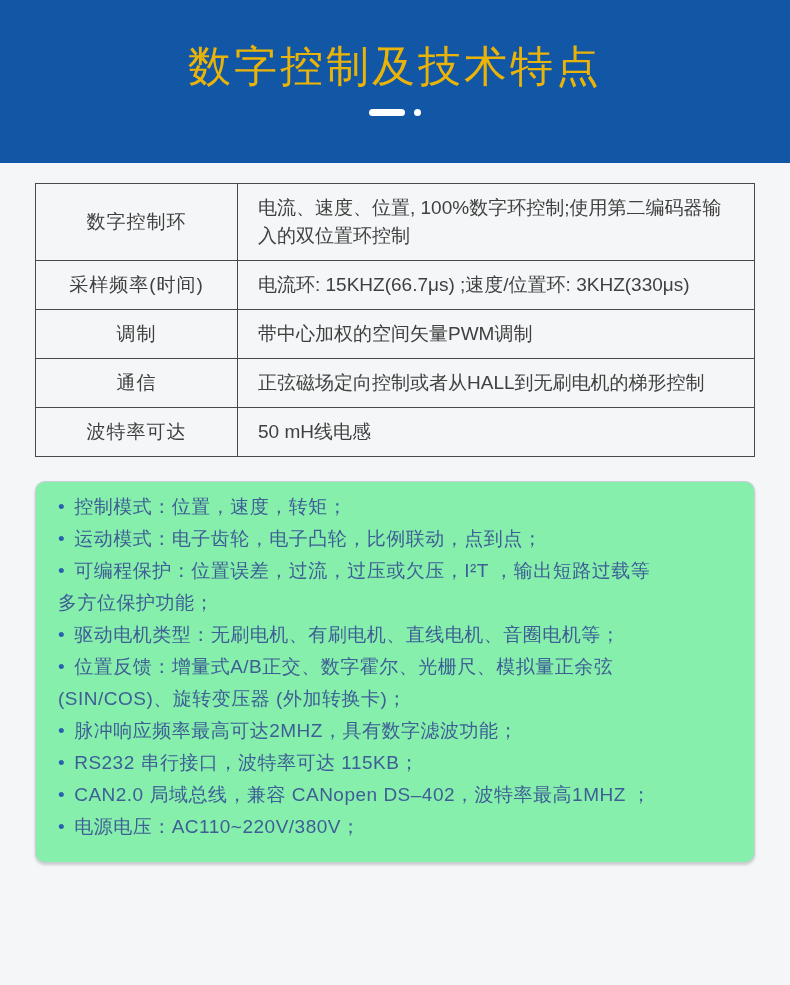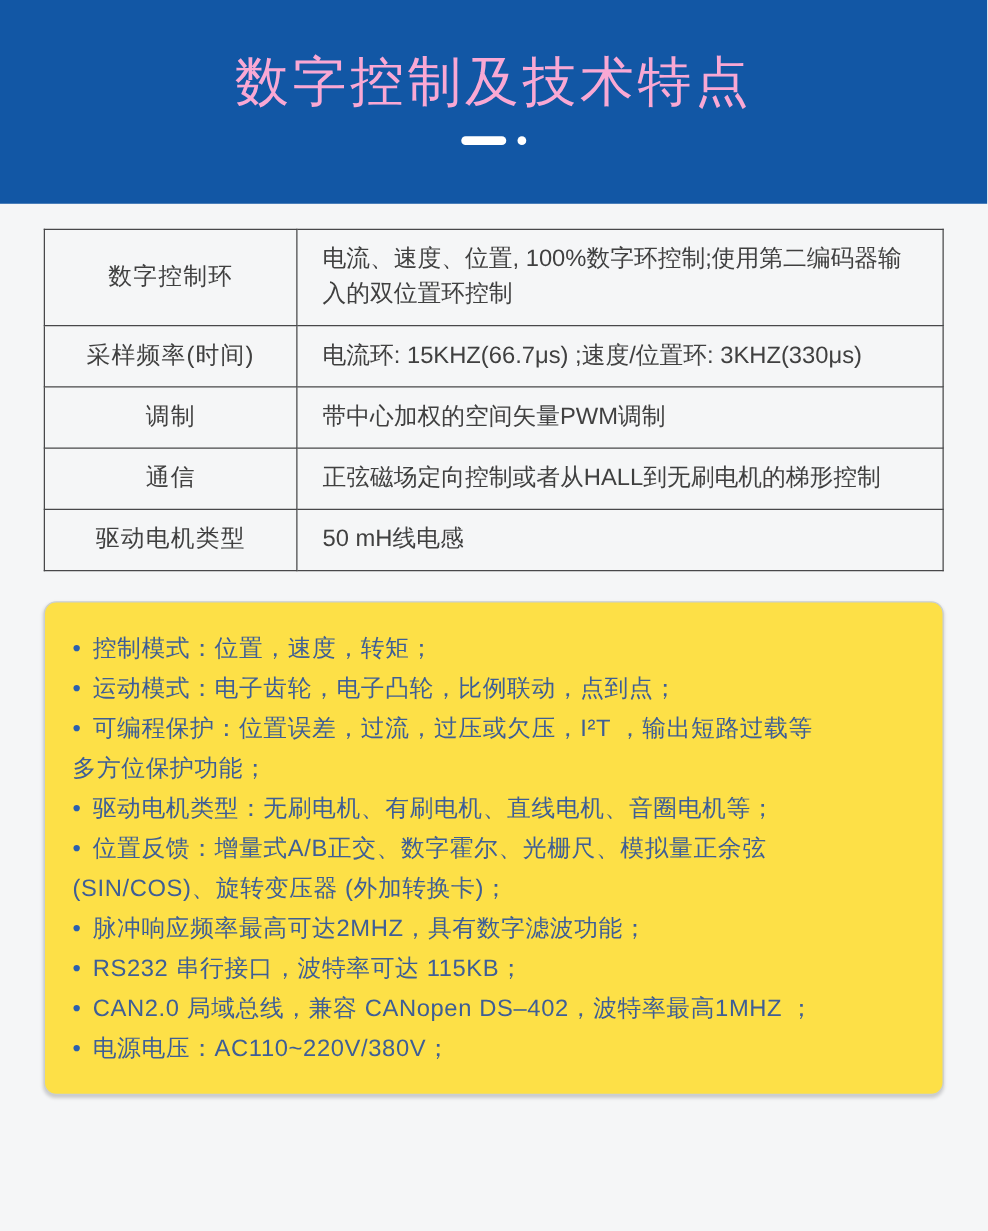--- a/index.html
+++ b/index.html
@@ -12,21 +12,21 @@
   .page { width:790px; height:985px; overflow:hidden; background:#f5f6f7; }
 
   
   .hero {
     width:100%; height:163px;
     background:#1257a5;
     display:flex; flex-direction:column; align-items:center;
     box-sizing:border-box; padding-top:42px;
   }
   .hero-title {
-    color:#f9a8d4; font-size:43px; font-weight:400;
+    color:#eab308; font-size:43px; font-weight:400;
     letter-spacing:3px; line-height:1.15; white-space:nowrap;
   }
   .hero-underline { display:flex; align-items:center; gap:9px; margin-top:18px; }
   .dash-bar { width:36px; height:7px; border-radius:4px; background:#ffffff; }
   .dash-dot { width:7px; height:7px; border-radius:50%; background:#ffffff; }
 
   
   .spec-wrap { margin:20px 35px 0 35px; }
   table.spec {
     width:720px; border-collapse:collapse; table-layout:fixed;
@@ -42,25 +42,25 @@
     padding:10px 8px;
   }
   td.spec-value {
     padding:10px 18px 10px 20px;
   }
 
   
   .features {
     margin:24px 35px 0 35px;
     width:720px; box-sizing:border-box;
-    background:#fde047;
+    background:#86efac;
     border:1px solid #c9ced3;
     border-radius:10px;
     box-shadow:0 2px 3px rgba(0,0,0,0.18);
-    padding:22px 22px 19px 22px;
+    padding:9px 22px 19px 22px;
   }
   .feature-line {
     margin:0; color:#3e5e96; font-size:19px; line-height:32px;
     letter-spacing:0.5px;
   }
   .feature-line .bullet {
     color:#2b60ae; margin-right:9px; font-size:19px;
   }
   .feature-line .bullet:empty { display:none; }
 </style>
@@ -97,21 +97,21 @@
           </tr>
 
           <tr>
             <td class="spec-label">通信</td>
             <td class="spec-value">正弦磁场定向控制或者从HALL到无刷电机的梯形控制</td>
           </tr>
 
 
 
           <tr>
-            <td class="spec-label">驱动电机类型</td>
+            <td class="spec-label">波特率可达</td>
             <td class="spec-value">50 mH线电感</td>
           </tr>
         </tbody>
     </table>
   </div>
 
   <div class="features">
     <div>
 
         <p class="feature-line"><span class="bullet">•</span><span>控制模式：位置，速度，转矩；</span></p>

